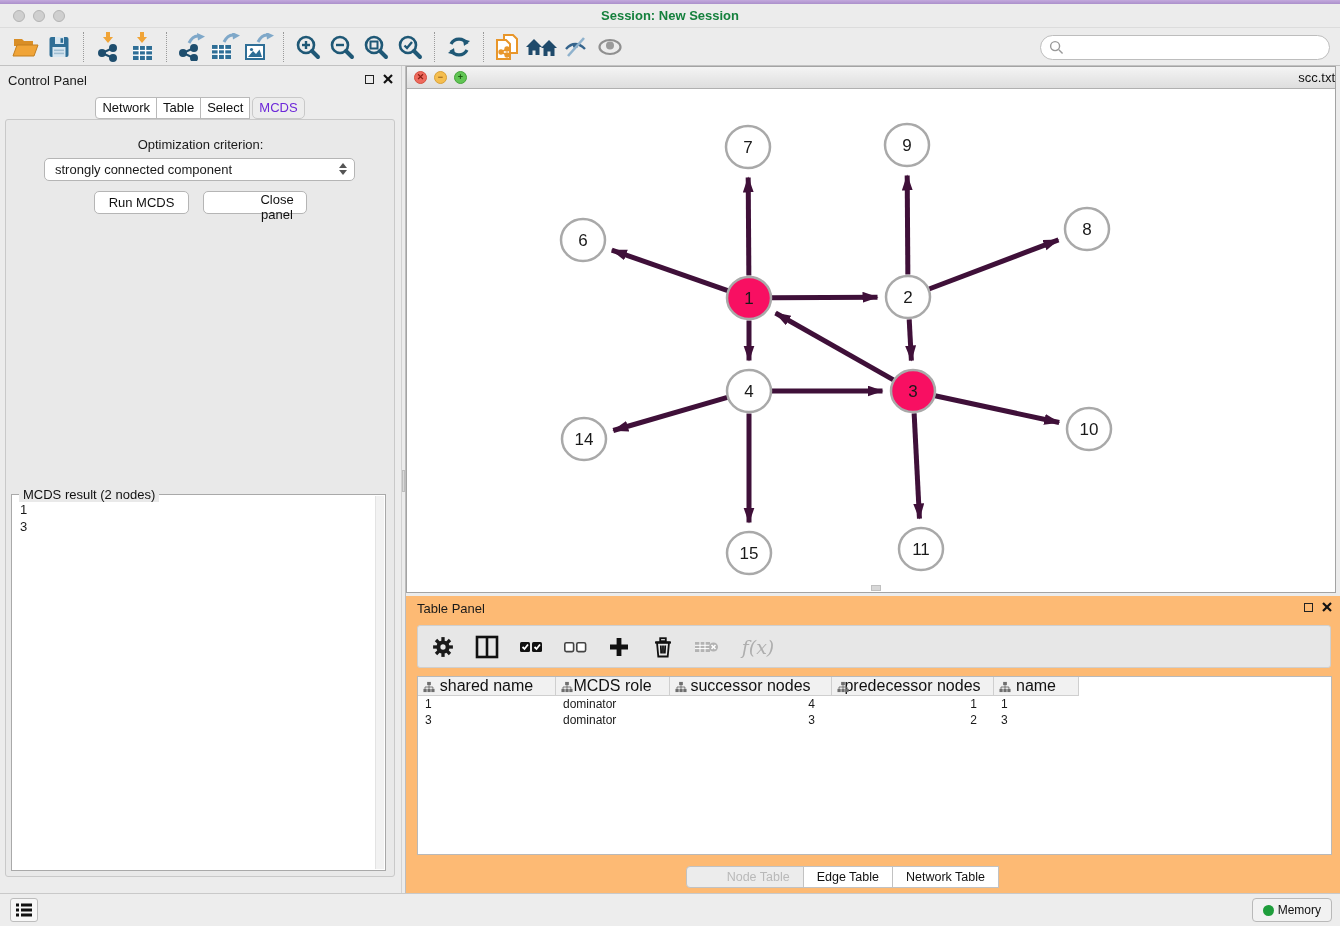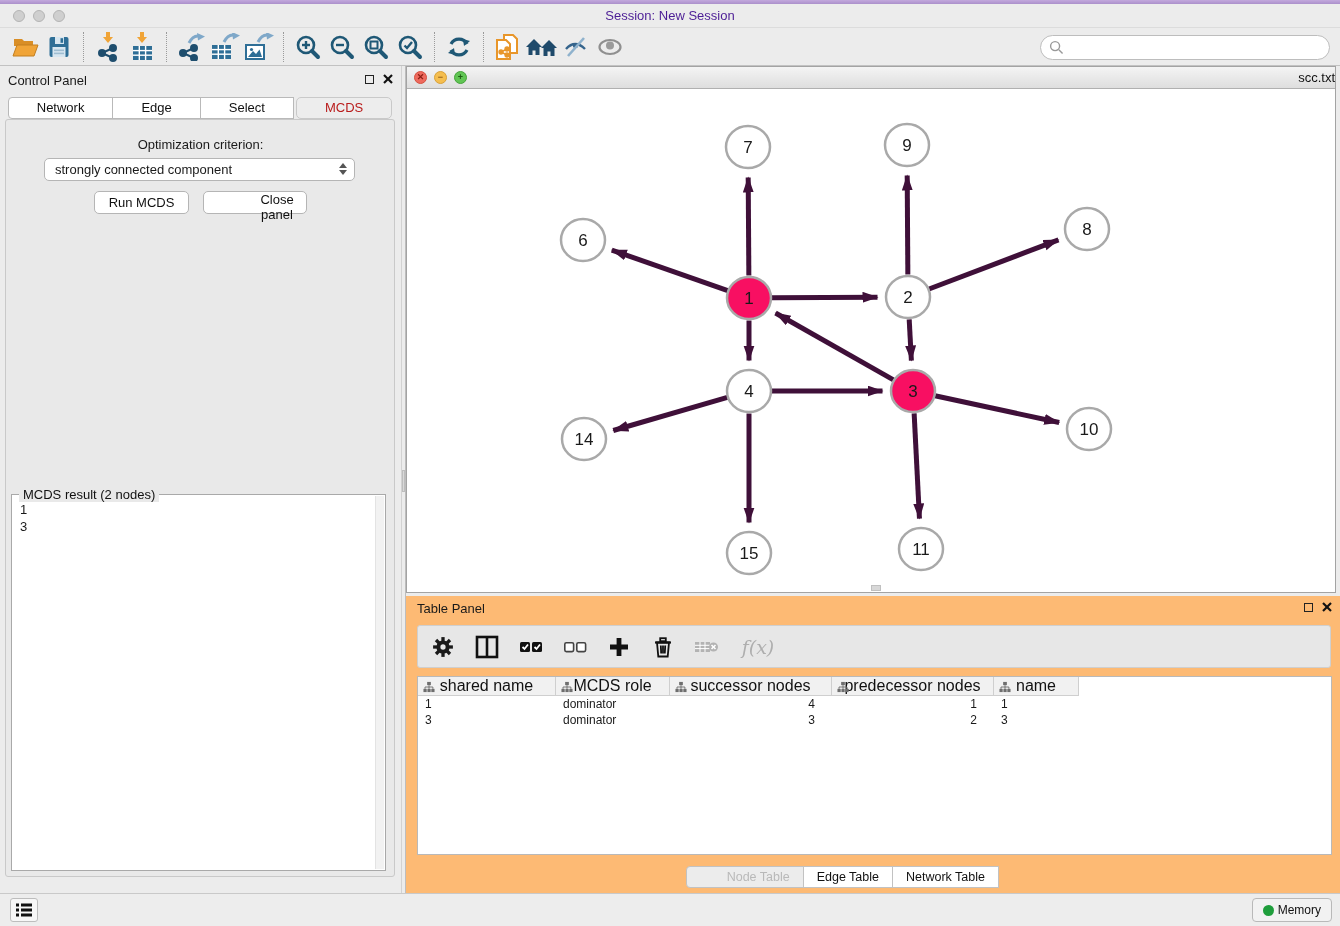--- a/index.html
+++ b/index.html
@@ -6,43 +6,43 @@
   html,body { background:#d8d8d8; }
   .screen { position:relative; width:1340px; height:926px; background:#ececec;
             font-family:"Liberation Sans", sans-serif; overflow:hidden; color:#1a1a1a; }
 
   
   .top-strip { position:absolute; top:0; left:0; right:0; height:4px; background:linear-gradient(#c3a9dd,#ab90cb); }
   .titlebar { position:absolute; top:4px; left:0; right:0; height:24px; background:#ececec;
               border-bottom:1px solid #dcdcdc; }
   .lights { position:absolute; left:13px; top:6px; display:flex; gap:8px; }
   .light { width:12px; height:12px; border-radius:50%; background:#cfcfcf; border:1px solid #b4b4b4; }
-  .win-title { position:absolute; left:0; right:0; top:4px; text-align:center; font-size:13px; color:#4c1d95; }
+  .win-title { position:absolute; left:0; right:0; top:4px; text-align:center; font-size:13px; color:#15803d;font-weight:bold; }
 
   
   .toolbar { position:absolute; top:29px; left:0; right:0; height:37px; border-bottom:1px solid #c2c2c2;
              display:flex; align-items:center; padding:0 8px; }
   .tb { width:34px; height:32px; display:flex; align-items:center; justify-content:center; background:transparent; border:none; }
   .tb svg { display:block; }
   .tsep { width:1px; height:30px; border-left:1px dotted #9a9a9a; margin:0 7px; }
   .searchbox { position:absolute; right:10px; top:6px; width:290px; height:25px; background:#fff;
                border:1px solid #bdbdbd; border-radius:13px; display:flex; align-items:center; padding:0 8px; gap:5px; }
   .searchbox input { border:none; outline:none; flex:1; font-size:13px; font-family:"Liberation Sans",sans-serif; background:transparent; }
 
   
   .control-panel { position:absolute; left:0; top:66px; width:401px; bottom:33px; background:#ececec; }
   .panel-head { position:absolute; left:0; right:0; top:0; height:26px; }
   .panel-head .ph-title { position:absolute; left:8px; top:7px; font-size:13px; color:#1a1a1a; }
   .winbtns { position:absolute; right:8px; top:8px; display:flex; gap:9px; align-items:center; }
   .float-box { width:9px; height:9px; border:1.5px solid #222; display:inline-block; }
   .cp-tabs { position:absolute; top:31px; left:0; right:0; display:flex; justify-content:center; height:22px; }
-  .cp-tab { font-size:13px; padding:2px 28px; background:#fff; border:1px solid #b9b9b9; margin-left:-1px;
+  .cp-tab { font-size:13px; padding:2px 6px; background:#fff; border:1px solid #b9b9b9; margin-left:-1px;
             color:#111; line-height:16px; }
   .cp-tab:first-child { border-radius:4px 0 0 4px; }
-  .cp-tab.active { background:#ededed; color:#b91c1c; border-radius:5px; margin-left:2px; border-color:#c9c9c9; }
+  .cp-tab.active { background:#ededed; color:#6d28d9; border-radius:5px; margin-left:2px; border-color:#c9c9c9; }
   .cp-body { position:absolute; left:5px; right:6px; top:53px; bottom:16px; background:#e9e9e9;
              border:1px solid #c9c9c9; border-radius:3px; }
   .opt-label { position:absolute; top:71px; left:0; right:0; text-align:center; font-size:13px; }
   .criterion { position:absolute; top:92px; left:44px; width:311px; height:23px; background:#fff;
                border:1px solid #b5b5b5; border-radius:5px; display:flex; align-items:center;
                padding:0 22px 0 10px; font-size:13px; }
   .stepper { position:absolute; right:7px; top:4px; display:flex; flex-direction:column; gap:2px; }
   .tri-up { width:0; height:0; border-left:4px solid transparent; border-right:4px solid transparent; border-bottom:5px solid #555; }
   .tri-dn { width:0; height:0; border-left:4px solid transparent; border-right:4px solid transparent; border-top:5px solid #555; }
   .cp-btn { position:absolute; top:125px; height:23px; background:#fff; border:1px solid #b5b5b5;
@@ -295,21 +295,21 @@
       <span class="winbtns">
         <span class="float-box"></span>
         <svg width="10" height="10" viewBox="0 0 10 10">
           <line x1="1" y1="1" x2="9" y2="9" stroke="#111" stroke-width="2.2"></line>
           <line x1="9" y1="1" x2="1" y2="9" stroke="#111" stroke-width="2.2"></line>
         </svg>
       </span>
     </div>
     <div class="cp-tabs">
         <div class="cp-tab">Network</div>
-        <div class="cp-tab">Edge</div>
+        <div class="cp-tab">Table</div>
         <div class="cp-tab">Select</div>
         <div class="cp-tab active">MCDS</div>
       </div>
     <div class="cp-body"></div>
     <div class="opt-label">Optimization criterion:</div>
     <div class="criterion">
       <span>strongly connected component</span>
       <span class="stepper">
         <span class="tri-up"></span>
           <span class="tri-dn"></span>

